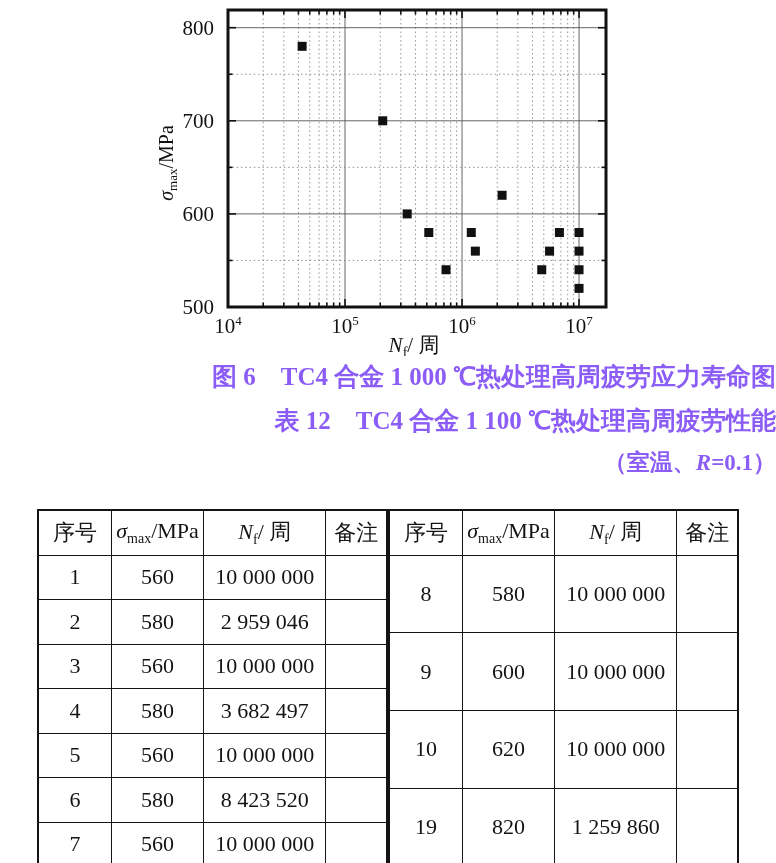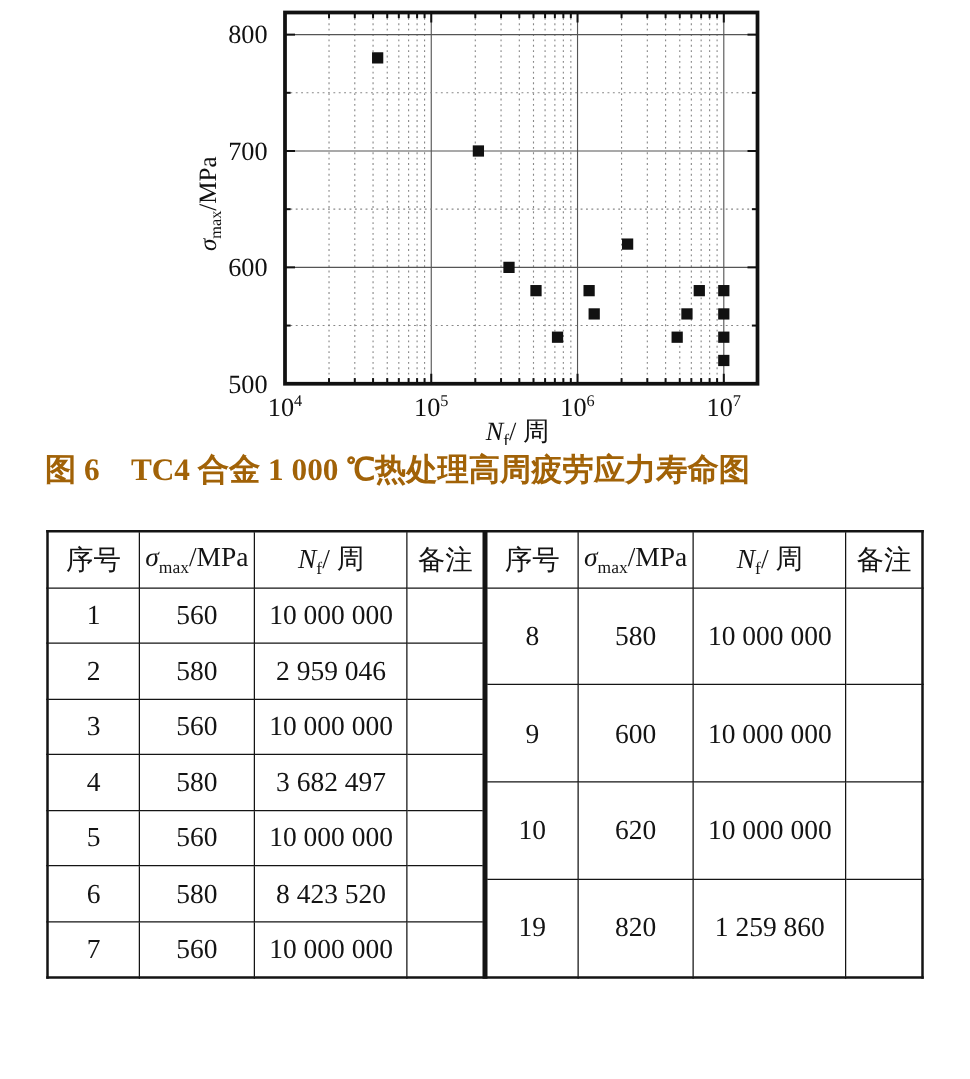--- a/index.html
+++ b/index.html
@@ -6,23 +6,23 @@
   .page {
     position:relative;
     width:776px; height:863px;
     background:#ffffff;
     font-family:"Liberation Serif", serif;
     color:#111;
     overflow:hidden;
   }
   .chart-svg { display:block; }
   .caption {
-    text-align:left;
+    text-align:right;
     font-weight:bold;
-    color:#a16207;
+    color:#8b5cf6;
     font-family:"Liberation Serif", serif;
     margin-left:36px;
   }
   .caption.fig   { margin-top:2px;  font-size:25px; line-height:37px; }
   .caption.tab   { margin-top:7px;  font-size:25px; line-height:37px; }
   .caption.sub   { margin-top:7px;  font-size:23px; line-height:34px; }
   .it { font-style:italic; }
   .tables-wrap {
     width:702px;
     margin:29px auto 0 auto;
@@ -184,21 +184,25 @@
       <text x="214" y="127.79310344827584" text-anchor="end" font-size="21" font-family="&quot;Liberation Serif&quot;, serif" fill="#111">700</text>
       <text x="214" y="34.68965517241378" text-anchor="end" font-size="21" font-family="&quot;Liberation Serif&quot;, serif" fill="#111">800</text>
       <text x="173" y="163" text-anchor="middle" font-size="20" font-family="&quot;Liberation Serif&quot;, serif" fill="#111" transform="rotate(-90 173 163)"><tspan font-style="italic">σ</tspan><tspan dy="4" font-size="13">max</tspan><tspan dy="-4" font-size="20">/MPa</tspan></text>
       <text x="414" y="352" text-anchor="middle" font-size="21" font-family="&quot;Liberation Serif&quot;, serif" fill="#111"><tspan font-style="italic">N</tspan><tspan dy="5" font-size="14">f</tspan><tspan dy="-5" font-size="21">/ 周</tspan></text>
     </svg>
 
   <div class="caption fig">
     <span>图 6　TC4 合金 1 000 ℃热处理高周疲劳应力寿命图</span>
   </div>
 
-
+  <div class="caption tab">
+    <span>表 12　TC4 合金 1 100 ℃热处理高周疲劳性能</span>
+  </div>
+
+  <div class="caption sub"><span>（室温、</span><span class="it">R</span><span>=0.1）</span></div>
 
   <div class="tables-wrap">
 
     <table class="data-table">
       <colgroup>
           <col style="width:21%">
           <col style="width:26.5%">
           <col style="width:35%">
           <col style="width:17.5%">
         </colgroup>

